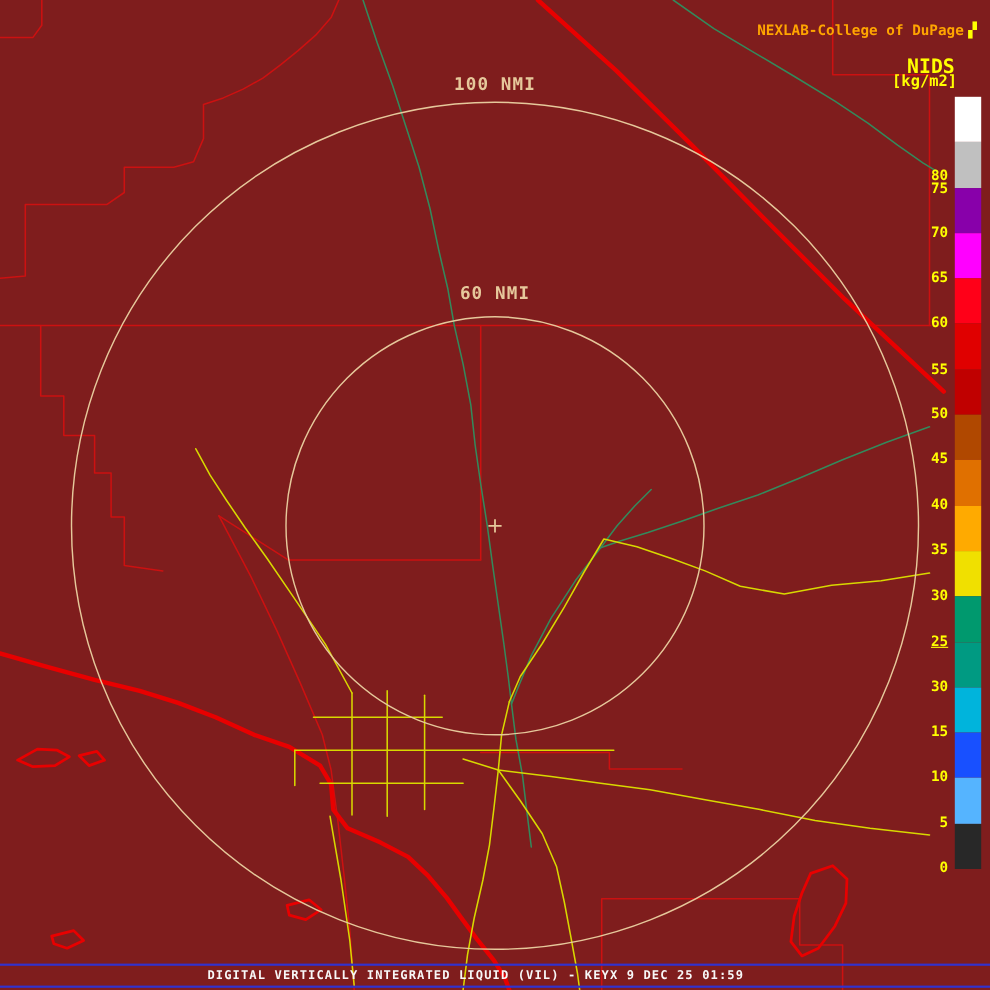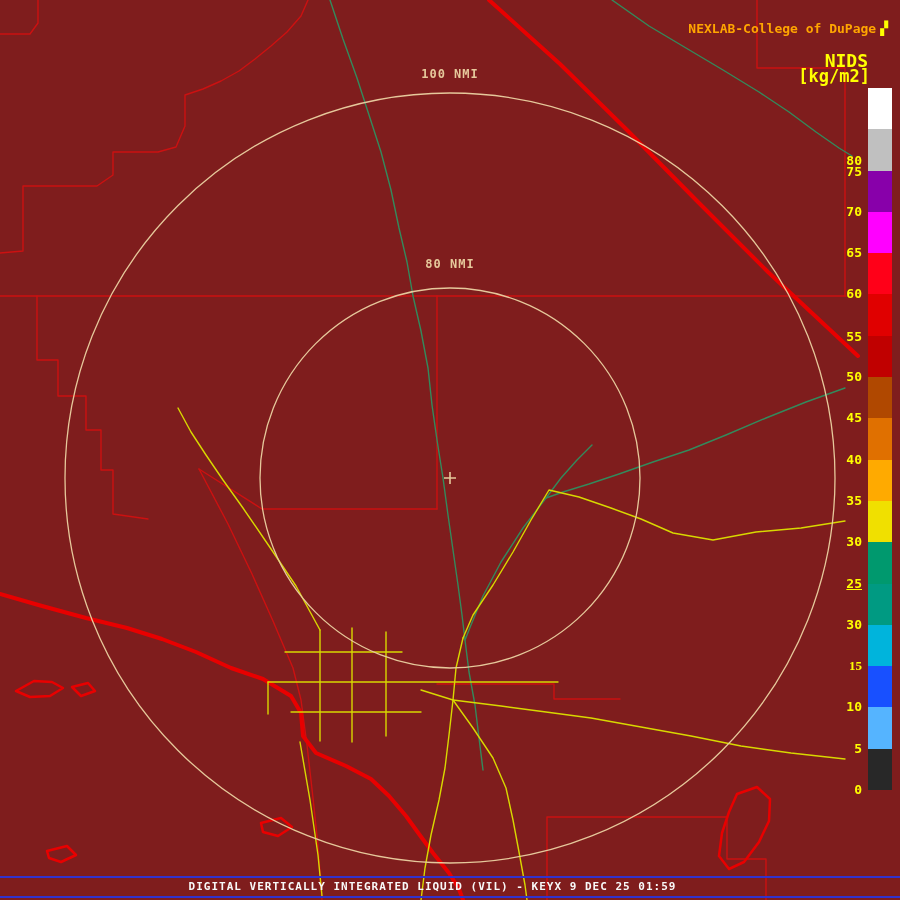--- a/index.html
+++ b/index.html
@@ -5,22 +5,22 @@
   html,body{margin:0;padding:0;background:#000;}
   .stage{
     position:relative;width:900px;height:900px;background:#7f1d1d;overflow:hidden;
     font-family:"DejaVu Sans Mono","Liberation Mono",monospace;
   }
   .stage svg{position:absolute;left:0;top:0;}
   .lbl{position:absolute;font-weight:bold;white-space:pre;}
   .brand{top:6px;right:12px;font-size:13px;color:var(--brand,#ffa500);}
   .brand .glyph{margin-left:4px;color:var(--tick,#ffff00);}
   .nids{top:50px;right:32px;font-size:18px;color:var(--tick,#ffff00);}
-  .units{top:66px;right:30px;font-size:17px;color:var(--tick,#ffff00);}
-  .ring-label{color:var(--ring,#e6c89b);font-size:12px;text-align:center;letter-spacing:1px;}
+  .units{top:66px;right:30px;font-size:14px;color:var(--tick,#ffff00);}
+  .ring-label{color:var(--ring,#e6c89b);font-size:16px;text-align:center;letter-spacing:1px;}
   .ring-100{left:405px;width:90px;top:67px;}
   .ring-50{left:409px;width:82px;top:257px;}
   .colorbar{
     position:absolute;left:868px;top:88px;width:24px;height:702px;
     display:flex;flex-direction:column;
   }
   .cb-seg{width:100%;flex:1 1 auto;}
   .cb-ticks{position:absolute;left:818px;top:0;width:44px;height:800px;}
   .cb-tick{
     position:absolute;right:0;width:100%;text-align:right;
@@ -100,21 +100,21 @@
   </svg>
 
   <div class="lbl brand">
     <span>NEXLAB-College of DuPage</span><span class="glyph">▞</span>
   </div>
 
   <div class="lbl nids">NIDS</div>
   <div class="lbl units">[kg/m2]</div>
 
   <div class="lbl ring-label ring-100">100 NMI</div>
-  <div class="lbl ring-label ring-50">80 NMI</div>
+  <div class="lbl ring-label ring-50">60 NMI</div>
 
   <div class="colorbar">
       <div class="cb-seg" style="background: rgb(255, 255, 255);"></div>
       <div class="cb-seg" style="background: rgb(192, 192, 192);"></div>
       <div class="cb-seg" style="background: rgb(136, 0, 170);"></div>
       <div class="cb-seg" style="background: rgb(255, 0, 255);"></div>
       <div class="cb-seg" style="background: rgb(255, 0, 24);"></div>
       <div class="cb-seg" style="background: rgb(224, 0, 0);"></div>
       <div class="cb-seg" style="background: rgb(192, 0, 0);"></div>
       <div class="cb-seg" style="background: rgb(176, 72, 0);"></div>
@@ -135,21 +135,21 @@
       <span class="cb-tick" style="top: 245.176px;">65</span>
       <span class="cb-tick" style="top: 286.471px;">60</span>
       <span class="cb-tick" style="top: 329px;">55</span>
       <span class="cb-tick" style="top: 369.059px;">50</span>
       <span class="cb-tick" style="top: 410.353px;">45</span>
       <span class="cb-tick" style="top: 451.647px;">40</span>
       <span class="cb-tick" style="top: 492.941px;">35</span>
       <span class="cb-tick" style="top: 534.235px;">30</span>
       <span class="cb-tick" style="top: 575.529px; text-decoration: underline;">25</span>
       <span class="cb-tick" style="top: 616.824px;">30</span>
-      <span class="cb-tick" style="top: 658.118px; font-family: Liberation Serif, serif;">15</span>
+      <span class="cb-tick" style="top: 658.118px;">15</span>
       <span class="cb-tick" style="top: 699.412px;">10</span>
       <span class="cb-tick" style="top: 740.706px;">5</span>
       <span class="cb-tick" style="top: 782px;">0</span>
     </div>
 
   <div class="footer-rule rule-top"></div>
   <div class="lbl caption">DIGITAL VERTICALLY INTEGRATED LIQUID (VIL) - KEYX 9 DEC 25 01:59</div>
   <div class="footer-rule rule-bottom"></div>
 
 </div>

